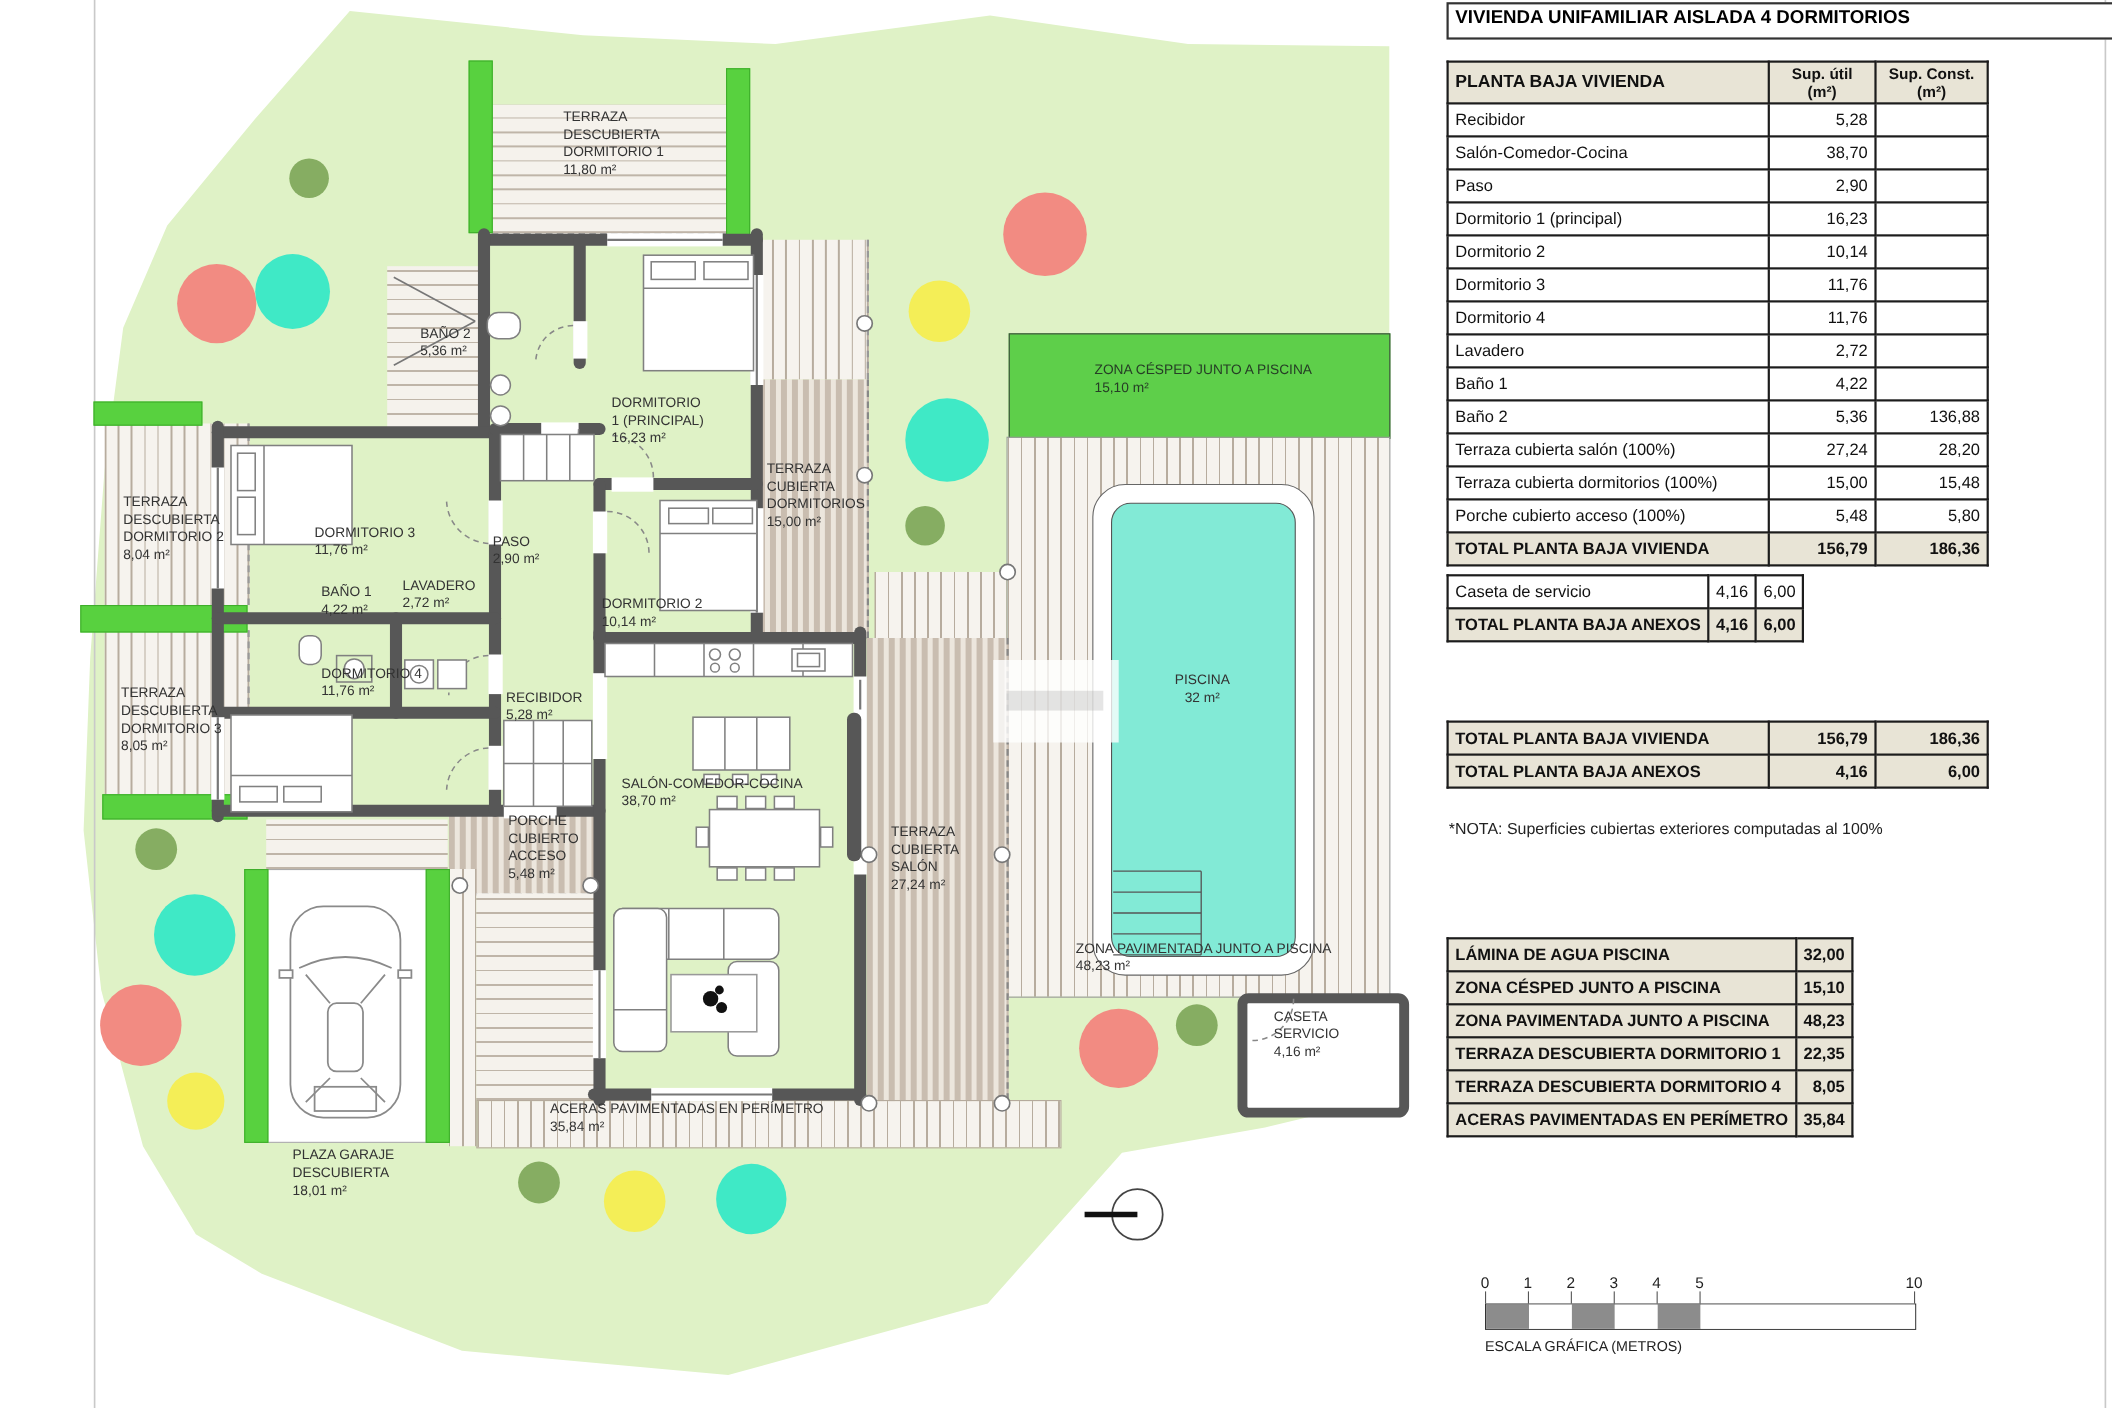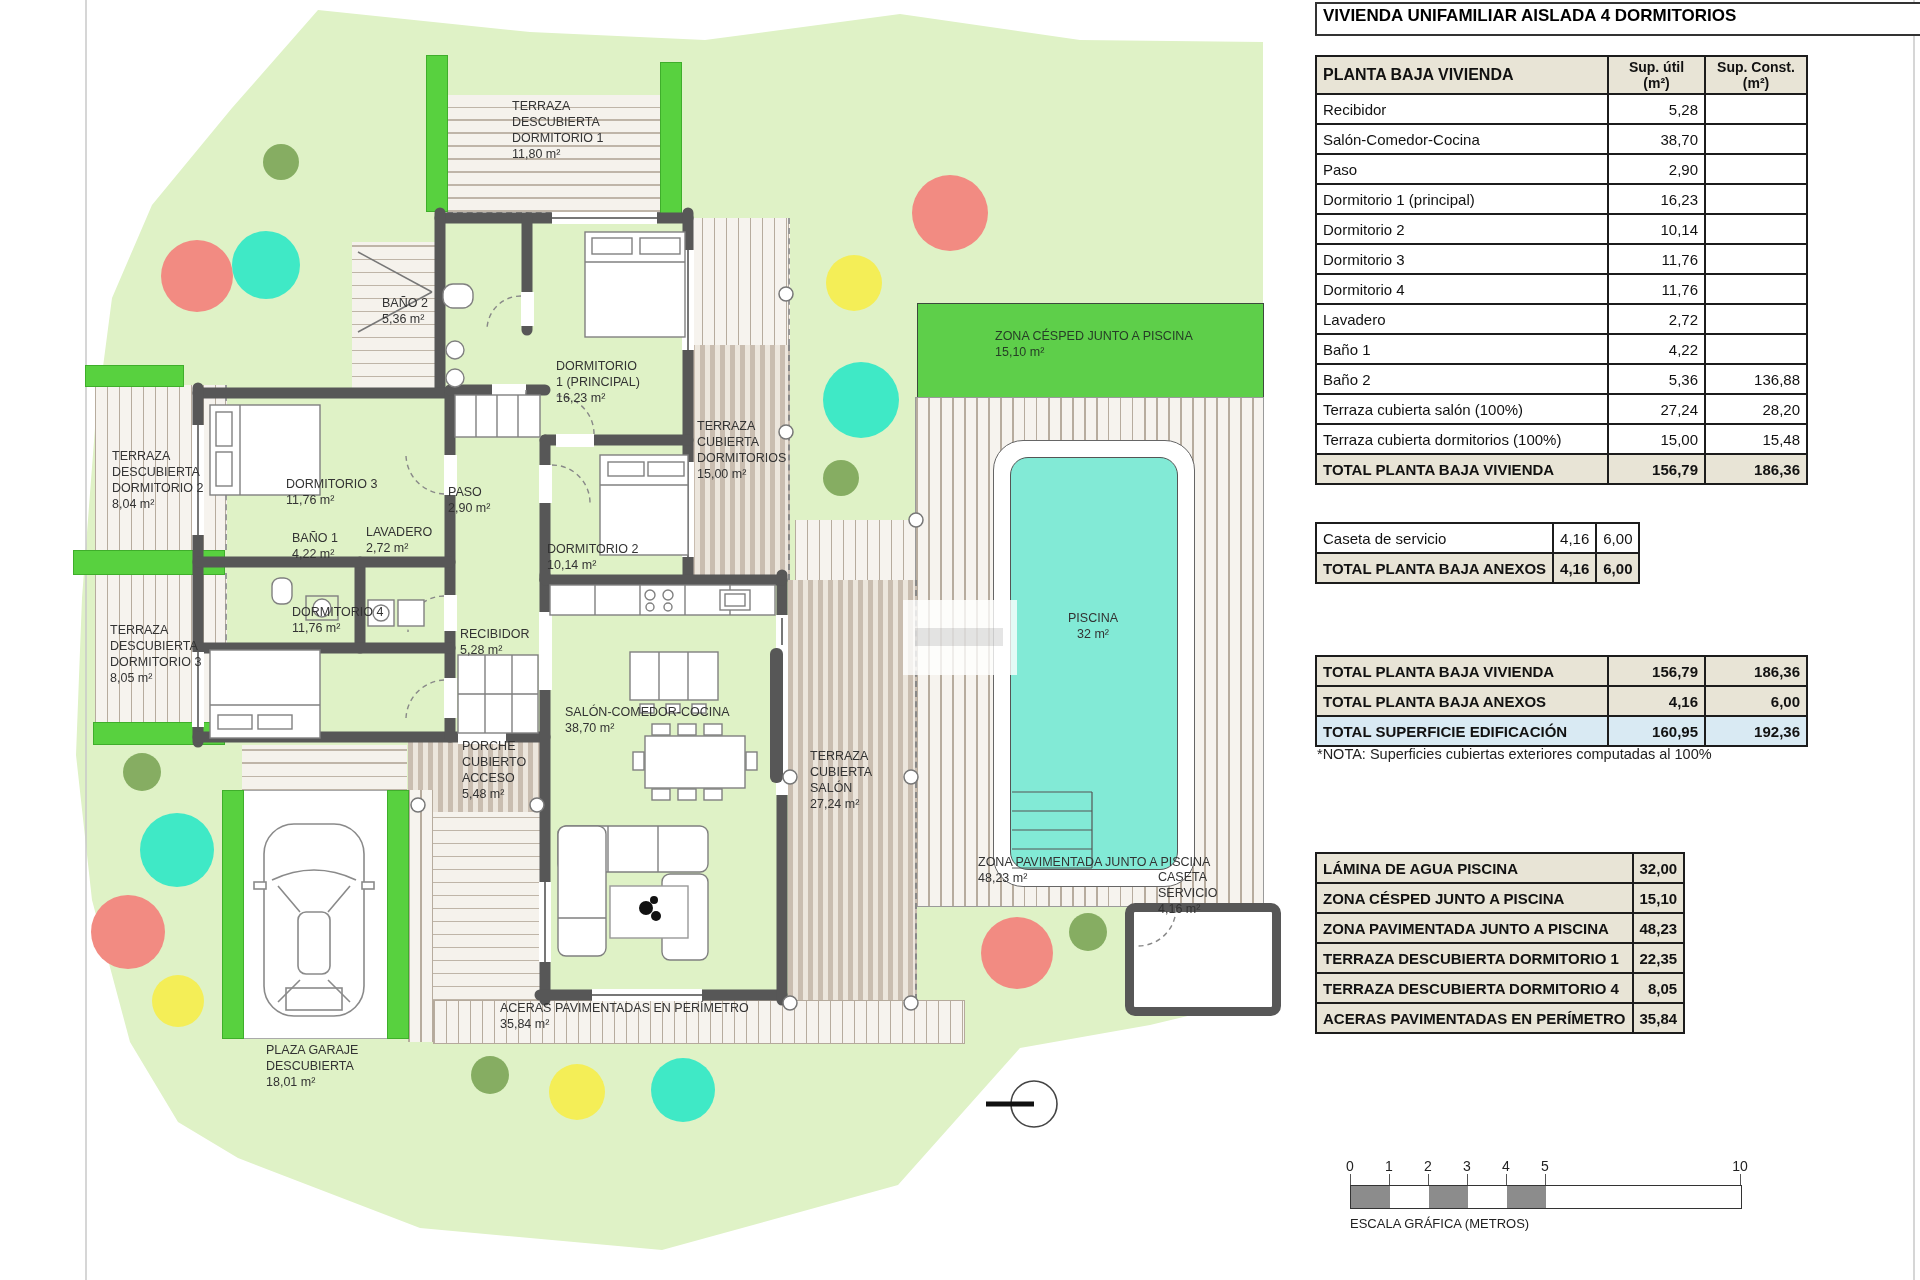--- a/index.html
+++ b/index.html
@@ -324,21 +324,21 @@
 ACCESO
 5,48 m²</div>
   <div class="plan-label" style="left:810px;top:748px">TERRAZA
 CUBIERTA
 SALÓN
 27,24 m²</div>
   <div class="plan-label" style="left:1010px;top:610px;width:166px;text-align:center">PISCINA
 32 m²</div>
   <div class="plan-label" style="left:978px;top:854px">ZONA PAVIMENTADA JUNTO A PISCINA
 48,23 m²</div>
-  <div class="plan-label" style="left:1158px;top:869px">CASETA
+  <div class="plan-label" style="left:1158px;top:916px">CASETA
 SERVICIO
 4,16 m²</div>
   <div class="plan-label" style="left:500px;top:1000px">ACERAS PAVIMENTADAS EN PERÍMETRO
 35,84 m²</div>
   <div class="plan-label" style="left:266px;top:1042px">PLAZA GARAJE
 DESCUBIERTA
 18,01 m²</div>
 
   <div class="abs" style="left:1315px;top:2px;width:592px;height:26px;border:2px solid #333;background:#fff;font-weight:bold;font-size:17px;padding:2px 6px;z-index:20">VIVIENDA UNIFAMILIAR AISLADA 4 DORMITORIOS</div>
 
@@ -404,20 +404,25 @@
     <tr>
           <td>Terraza cubierta salón (100%)</td>
           <td class="num">27,24</td>
           <td class="num">28,20</td>
         </tr>
     <tr>
           <td>Terraza cubierta dormitorios (100%)</td>
           <td class="num">15,00</td>
           <td class="num">15,48</td>
         </tr>
+    <tr>
+          <td>Porche cubierto acceso (100%)</td>
+          <td class="num">5,48</td>
+          <td class="num">5,80</td>
+        </tr>
     <tr class="total">
           <td>TOTAL PLANTA BAJA VIVIENDA</td>
           <td class="num">156,79</td>
           <td class="num">186,36</td>
         </tr>
   </tbody>
     </table>
 
   <table class="panel-table" style="left:1315px;top:522px;z-index:20">
     <tbody>
@@ -438,25 +443,20 @@
     <tbody>
         <tr class="beige">
           <td class="col-label">TOTAL PLANTA BAJA VIVIENDA</td>
           <td class="col-util num">156,79</td>
           <td class="col-const num">186,36</td>
         </tr>
     <tr class="beige">
           <td>TOTAL PLANTA BAJA ANEXOS</td>
           <td class="num">4,16</td>
           <td class="num">6,00</td>
-        </tr>
-    <tr class="blue">
-          <td>TOTAL SUPERFICIE EDIFICACIÓN</td>
-          <td class="num">160,95</td>
-          <td class="num">192,36</td>
         </tr>
   </tbody>
     </table>
 
   <div class="abs" style="left:1317px;top:746px;font-size:14.5px;color:#222;z-index:20">*NOTA: Superficies cubiertas exteriores computadas al 100%</div>
 
 
   <table class="panel-table" style="left:1315px;top:852px;z-index:20">
     <tbody>
     <tr class="beige">

